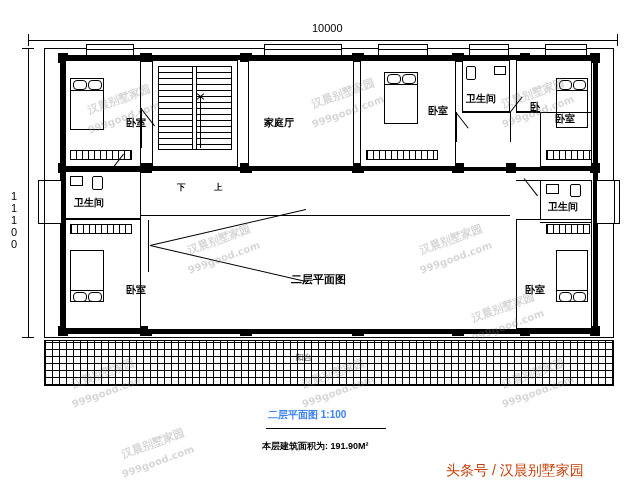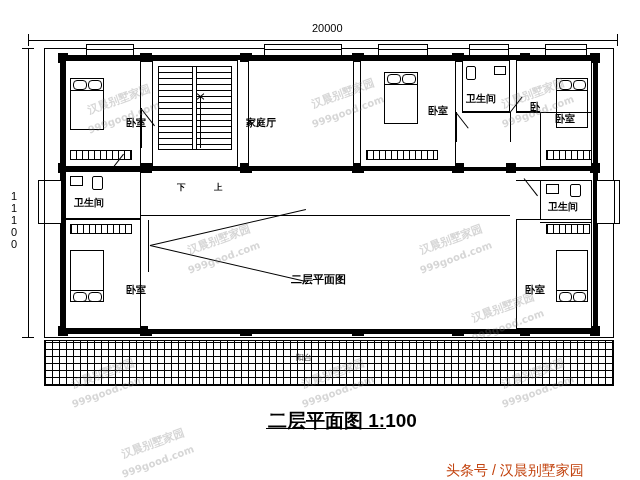--- a/index.html
+++ b/index.html
@@ -16,35 +16,35 @@
   .room{position:absolute;border:1px solid #000;box-sizing:border-box;background:#fff;}
   .hatch{position:absolute;background-color:#fff;
      background-image:
        repeating-linear-gradient(0deg,#000 0,#000 1px,transparent 1px,transparent 7px),
        repeating-linear-gradient(90deg,#000 0,#000 1px,transparent 1px,transparent 7px);
      border:1px solid #000;box-sizing:border-box;}
   .bed{position:absolute;border:1px solid #000;background:#fff;box-sizing:border-box;}
   .bedline{position:absolute;background:#000;}
   .wm{position:absolute;color:rgba(120,120,120,0.30);font-size:11px;font-weight:bold;transform:rotate(-20deg);white-space:nowrap;font-family:"DejaVu Sans",sans-serif;}
   .wm2{position:absolute;color:rgba(120,120,120,0.30);font-size:10px;font-weight:bold;transform:rotate(-20deg);white-space:nowrap;font-family:"DejaVu Sans",sans-serif;}
-  .title{position:absolute;font-size:19px;font-weight:bold;color:#000000;}
+  .title{position:absolute;font-size:10px;font-weight:bold;color:#3b82f6;}
   .subtitle{position:absolute;font-size:9px;font-weight:bold;color:#000;}
   .footer{position:absolute;font-size:14px;color:#c2410c;}
   .stairline{position:absolute;background:#000;height:1px;}
   .arrowtxt{position:absolute;font-size:8.5px;font-weight:bold;}
   .dimline{position:absolute;background:#000;height:1px;}
   .dimlineV{position:absolute;background:#000;width:1px;}
   .tick{position:absolute;background:#000;}
 </style>
 </head>
 <body>
 
 <div id="stage">
 
-  <div class="dimtxt" style="left:312px;top:22px;font-size:11px;">20000</div>
+  <div class="dimtxt" style="left:312px;top:22px;font-size:11px;">10000</div>
   <div class="dimline" style="left:28px;top:40px;width:590px;"></div>
   <div class="tick" style="left:28px;top:34px;width:1px;height:12px;"></div>
   <div class="tick" style="left:617px;top:34px;width:1px;height:12px;"></div>
 
   <div class="dimtxt vert" style="left:8px;top:190px;font-size:11px;">11100</div>
   <div class="dimlineV" style="left:28px;top:48px;height:290px;"></div>
   <div class="tick" style="left:22px;top:48px;width:12px;height:1px;"></div>
   <div class="tick" style="left:22px;top:337px;width:12px;height:1px;"></div>
 
   <div class="abs" style="left:44px;top:48px;width:570px;height:290px;border:1px solid #000;box-sizing:border-box;"></div>
@@ -132,21 +132,21 @@
 
   <div class="abs" style="left:192px;top:66px;width:5px;height:84px;border:1px solid #000;box-sizing:border-box;background:#fff;"></div>
 
   <div class="abs" style="left:200px;top:96px;width:1px;height:52px;background:#000;"></div>
   <div class="abs" style="left:196px;top:96px;width:9px;height:1px;background:#000;transform:rotate(40deg);"></div>
   <div class="abs" style="left:196px;top:96px;width:9px;height:1px;background:#000;transform:rotate(-40deg);"></div>
   <div class="arrowtxt" style="left:177px;top:182px;">下</div>
   <div class="arrowtxt" style="left:214px;top:182px;">上</div>
 
   <div class="room" style="left:248px;top:60px;width:106px;height:107px;"></div>
-  <div class="lbl rmtxt" style="left:246px;top:116px;">家庭厅</div>
+  <div class="lbl rmtxt" style="left:264px;top:116px;">家庭厅</div>
 
   <div class="room" style="left:360px;top:60px;width:96px;height:107px;"></div>
   <div class="bed" style="left:384px;top:72px;width:34px;height:52px;"></div>
   <div class="bedline" style="left:384px;top:84px;width:34px;height:1px;"></div>
   <div class="abs" style="left:387px;top:74px;width:12px;height:8px;border:1px solid #000;border-radius:4px;"></div>
   <div class="abs" style="left:402px;top:74px;width:12px;height:8px;border:1px solid #000;border-radius:4px;"></div>
   <div class="lbl rmtxt" style="left:428px;top:104px;">卧室</div>
   <div class="abs" style="left:366px;top:150px;width:72px;height:10px;border:1px solid #000;box-sizing:border-box;background:repeating-linear-gradient(90deg,#000 0,#000 1px,transparent 1px,transparent 6px);"></div>
 
   <div class="room" style="left:462px;top:60px;width:48px;height:52px;"></div>
@@ -231,16 +231,17 @@
   <div class="wm2" style="left:300px;top:386px;">999good.com</div>
   <div class="wm" style="left:500px;top:366px;">汉晨别墅家园</div>
   <div class="wm2" style="left:500px;top:386px;">999good.com</div>
   <div class="wm" style="left:120px;top:436px;">汉晨别墅家园</div>
   <div class="wm2" style="left:120px;top:456px;">999good.com</div>
   <div class="wm" style="left:470px;top:300px;">汉晨别墅家园</div>
   <div class="wm2" style="left:470px;top:320px;">999good.com</div>
 
   <div class="title" style="left:268px;top:408px;">二层平面图  1:100</div>
   <div class="abs" style="left:266px;top:428px;width:120px;height:1px;background:#000;"></div>
+  <div class="subtitle" style="left:262px;top:440px;">本层建筑面积为: 191.90M²</div>
 
   <div class="footer" style="left:446px;top:462px;">头条号 / 汉晨别墅家园</div>
 
 </div>
 
 </body></html>

